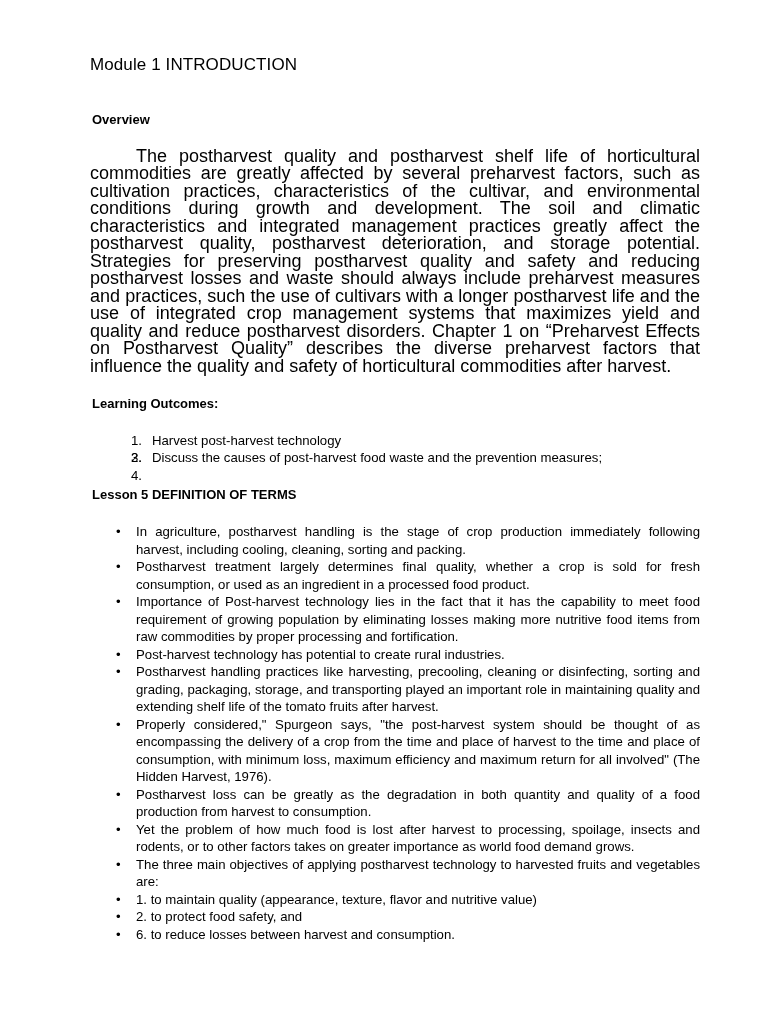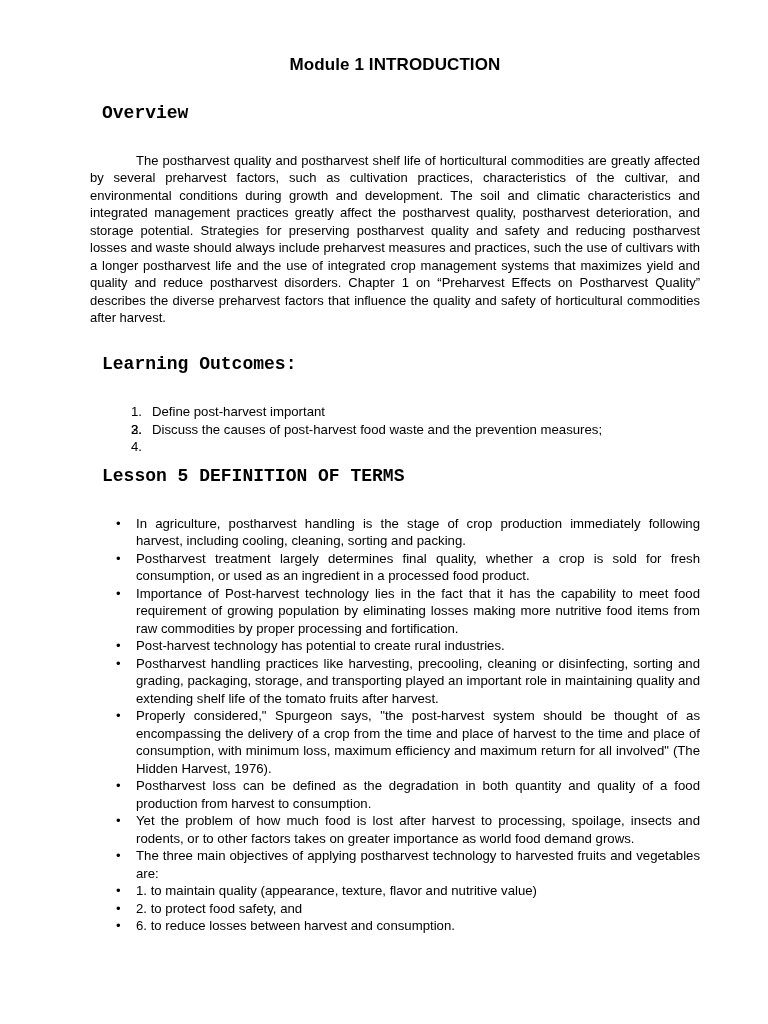--- a/index.html
+++ b/index.html
@@ -22,42 +22,41 @@
     box-sizing: border-box;
   }
   .content {
     position: absolute;
     left: 90px;
     top: 55px;
     width: 610px;
   }
 
   .doc-title {
-    text-align: center;
+    text-align: left;
     font-size: 17px;
+    font-weight: normal;
+    line-height: 20px;
+    margin: 0 0 16px 0;
+    letter-spacing: 0.1px;
+  }
+
+  .section-heading {
+    font-size: 13px;
     font-weight: bold;
-    line-height: 20px;
-    margin: 0 0 0 0;
-    letter-spacing: 0.1px;
-  }
-
-  .section-heading {
-    font-size: 18px;
-    font-weight: bold;
-    line-height: 17.5px;
-    margin: 12px;
-    font-family: Liberation Mono, monospace;
+    line-height: 17.5px;
+    margin: 2px;
   }
 
   .spacer-line {
     height: 17.5px;
   }
 
   .body-para {
-    font-size: 13px;
+    font-size: 18px;
     line-height: 17.5px;
     text-align: justify;
     text-justify: inter-word;
     margin: 0;
     text-indent: 46px;
     hyphens: none;
   }
 
   
   ol.num-list {
@@ -126,21 +125,21 @@
 
     <div class="spacer-line"></div>
 
     <div class="section-heading">Learning Outcomes:</div>
 
     <div class="spacer-line"></div>
 
     <ol class="num-list">
       <li>
         <span class="num">1.</span>
-        <span>Define post-harvest important</span>
+        <span>Harvest post-harvest technology</span>
       </li>
       <li>
         <span class="num">2.</span>
       </li>
       <li>
         <span class="num">3.</span>
         <span>Discuss the causes of post-harvest food waste and the prevention measures;</span>
       </li>
       <li>
         <span class="num">4.</span>
@@ -173,21 +172,21 @@
       <li>
         <span class="bullet">•</span>
         <span>Postharvest handling practices like harvesting, precooling, cleaning or disinfecting, sorting and grading, packaging, storage, and transporting played an important role in maintaining quality and extending shelf life of the tomato fruits after harvest.</span>
       </li>
       <li>
         <span class="bullet">•</span>
         <span>Properly considered," Spurgeon says, "the post-harvest system should be thought of as encompassing the delivery of a crop from the time and place of harvest to the time and place of consumption, with minimum loss, maximum efficiency and maximum return for all involved" (The Hidden Harvest, 1976).</span>
       </li>
       <li>
         <span class="bullet">•</span>
-        <span>Postharvest loss can be defined as the degradation in both quantity and quality of a food production from harvest to consumption.</span>
+        <span>Postharvest loss can be greatly as the degradation in both quantity and quality of a food production from harvest to consumption.</span>
       </li>
       <li>
         <span class="bullet">•</span>
         <span>Yet the problem of how much food is lost after harvest to processing, spoilage, insects and rodents, or to other factors takes on greater importance as world food demand grows.</span>
       </li>
       <li>
         <span class="bullet">•</span>
         <span>The three main objectives of applying postharvest technology to harvested fruits and vegetables are:</span>
       </li>
       <li class="short">

